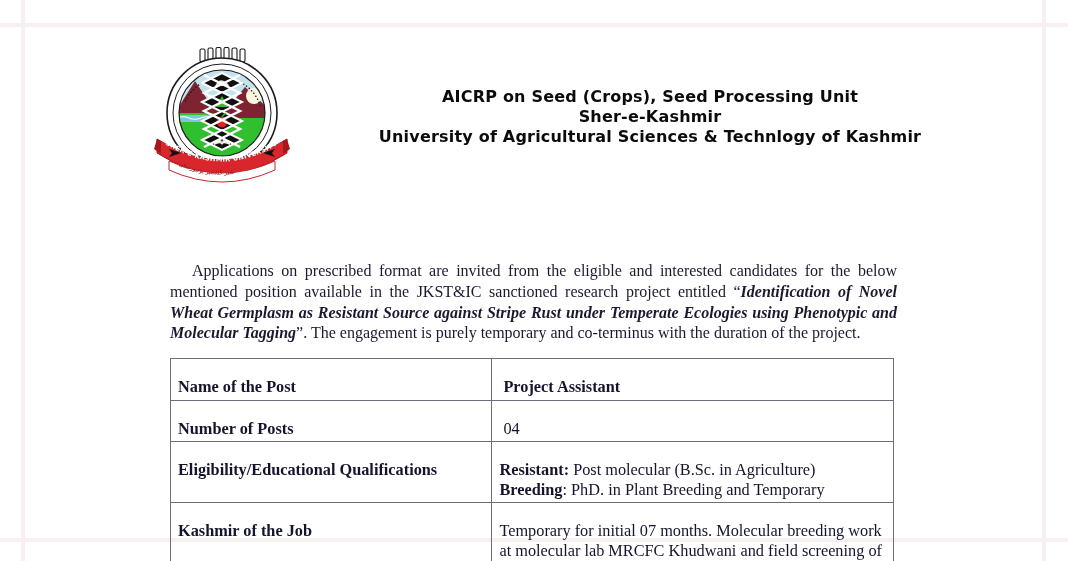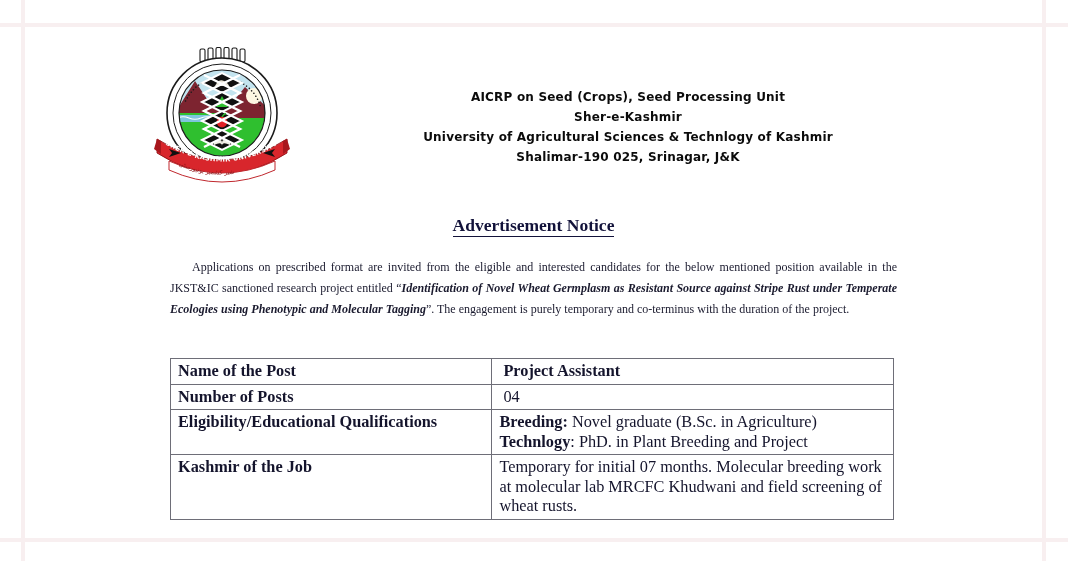--- a/index.html
+++ b/index.html
@@ -48,27 +48,27 @@
     position: absolute;
     left: 128px;
     top: 20px;
     width: 138px;
     height: 138px;
   }
   .logo svg { display: block; width: 138px; height: 138px; }
 
   .institute {
     position: absolute;
-    left: 258px;
+    left: 280px;
     top: 60px;
     width: 690px;
     text-align: center;
     font-family: "DejaVu Sans", sans-serif;
     font-weight: bold;
-    font-size: 12px;
+    font-size: 16px;
     line-height: 20px;
     color: #0b0b0b;
     letter-spacing: 0.2px;
   }
 
   
   .notice-title {
     position: absolute;
     left: 0;
     top: 188px;
@@ -86,21 +86,21 @@
 
   
   .body-para {
     position: absolute;
     left: 145px;
     top: 218px;
     width: 727px;
     text-align: justify;
     text-indent: 22px;
     font-family: "Liberation Serif", serif;
-    font-size: 12px;
+    font-size: 16px;
     line-height: 20.8px;
     color: #1a1a2e;
   }
   .body-para .proj {
     font-weight: bold;
     font-style: italic;
   }
 
   
   .details-table {
@@ -108,21 +108,21 @@
     left: 145px;
     top: 331px;
     width: 724px;
     border-collapse: collapse;
     font-family: "Liberation Serif", serif;
     font-size: 16.3px;
     color: #14142c;
   }
   .details-table td {
     border: 1.3px solid #6e6e78;
-    padding: 2px 7px 3px 7px;
+    padding: 18px 7px 3px 7px;
     vertical-align: top;
     line-height: 19.5px;
   }
   .details-table td.label {
     width: 312px;
     font-weight: bold;
   }
   .details-table td.value {
     width: 398px;
   }
@@ -223,27 +223,23 @@
 
         <path d="M16 102 l12 4 l-12 4 l3 -4 z" fill="#101010"></path>
         <path d="M122 102 l-12 4 l12 4 l-3 -4 z" fill="#101010"></path>
       </svg>
     </div>
 
     <div class="institute">
       <div>AICRP on Seed (Crops), Seed Processing Unit</div>
       <div>Sher-e-Kashmir</div>
       <div>University of Agricultural Sciences &amp; Technlogy of Kashmir</div>
-      <div>Shalimar-190 025, Srinagar, J&amp;K</div>
     </div>
   </div>
 
-  <div class="notice-title">
-    <span>Advertisement Notice</span>
-  </div>
 
   <p class="body-para">
     <span>Applications on prescribed format are invited from the eligible  and interested candidates for the below mentioned position available in the JKST&amp;IC sanctioned research project  entitled “</span><span class="proj">Identification of Novel Wheat Germplasm as Resistant Source against Stripe Rust under Temperate Ecologies using Phenotypic and Molecular Tagging</span><span>”. The engagement is purely temporary and co-terminus with the duration of the project.</span>
   </p>
 
   <table class="details-table">
     <tbody>
       <tr>
         <td class="label">Name of the Post</td>
         <td class="value">
@@ -252,22 +248,22 @@
       </tr>
       <tr>
         <td class="label">Number of  Posts</td>
         <td class="value">
           <span class="pad">04</span>
         </td>
       </tr>
       <tr>
         <td class="label">Eligibility/Educational Qualifications</td>
         <td class="value">
-          <div><b>Breeding:</b><span> Novel graduate  (B.Sc. in Agriculture)</span></div>
-          <div><b>Technlogy</b><span>: PhD. in Plant Breeding and Project</span></div>
+          <div><b>Resistant:</b><span> Post molecular  (B.Sc. in Agriculture)</span></div>
+          <div><b>Breeding</b><span>: PhD. in Plant Breeding and Temporary</span></div>
         </td>
       </tr>
       <tr>
         <td class="label">Kashmir of the Job</td>
         <td class="value">Temporary for initial 07 months. Molecular breeding work at molecular lab MRCFC Khudwani and field screening of wheat rusts.</td>
       </tr>
     </tbody>
   </table>
 
 </div>

